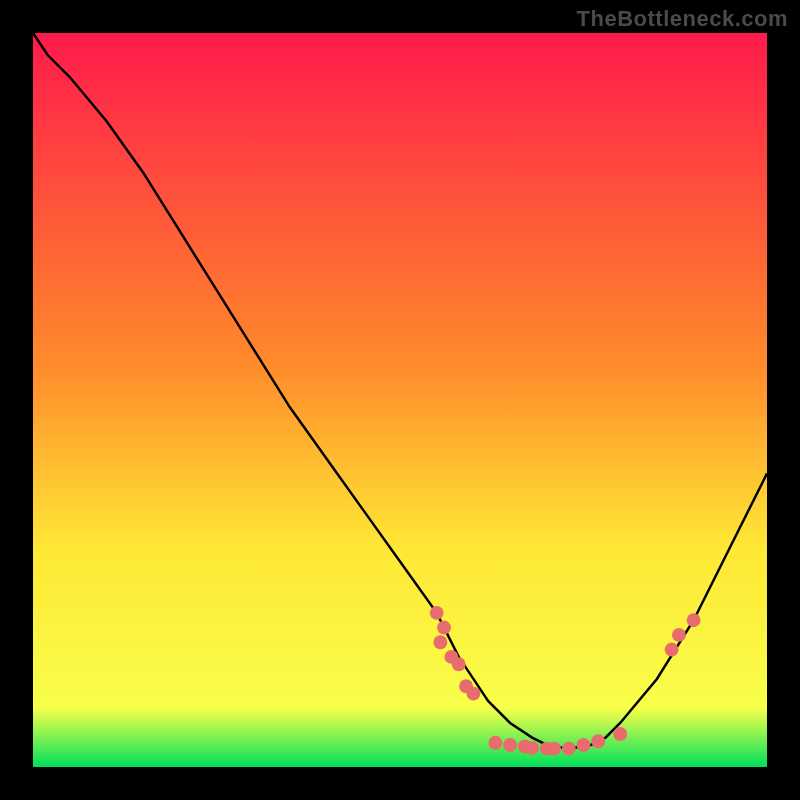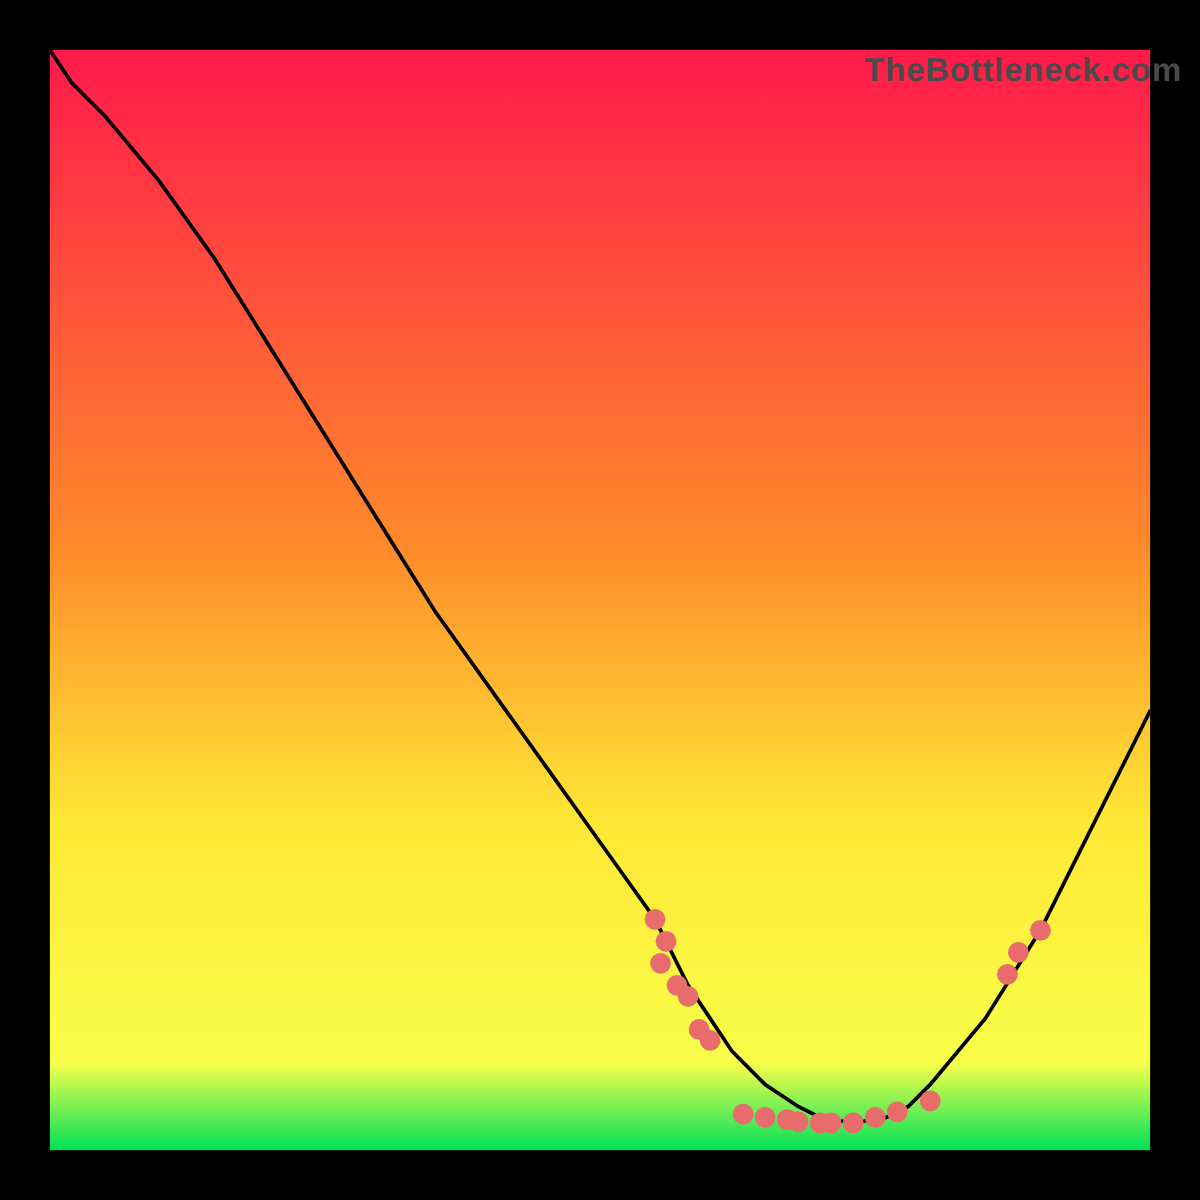--- a/index.html
+++ b/index.html
@@ -18,21 +18,20 @@
   }
   .watermark {
     position: absolute;
     top: 6px;
     right: 12px;
     color: #4a4a4a;
     font-size: 22px;
     font-weight: bold;
     letter-spacing: 0.5px;
     z-index: 5;
-    margin-top: 28px;
   }
   .plot-frame {
     position: absolute;
     top: 30px;
     left: 30px;
     width: 740px;
     height: 740px;
     border: 3px solid #000;
     box-sizing: border-box;
     overflow: hidden;

